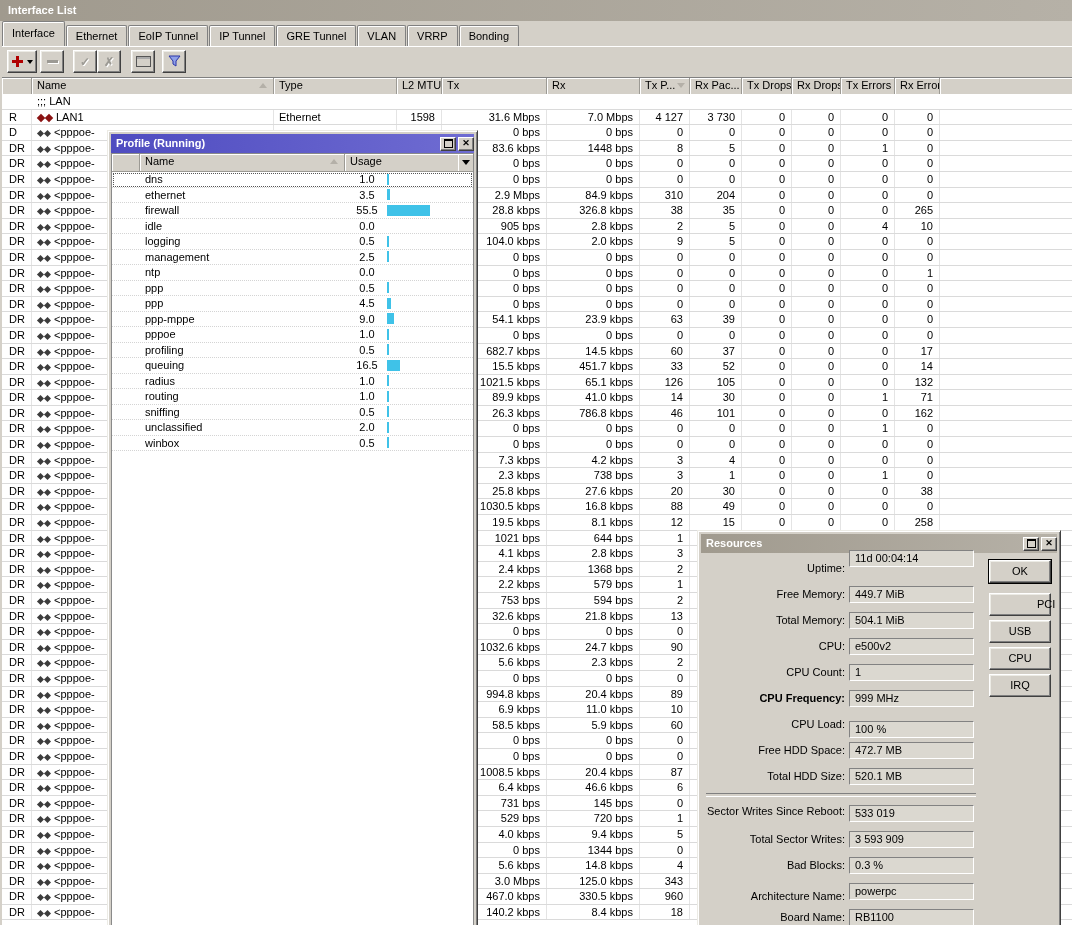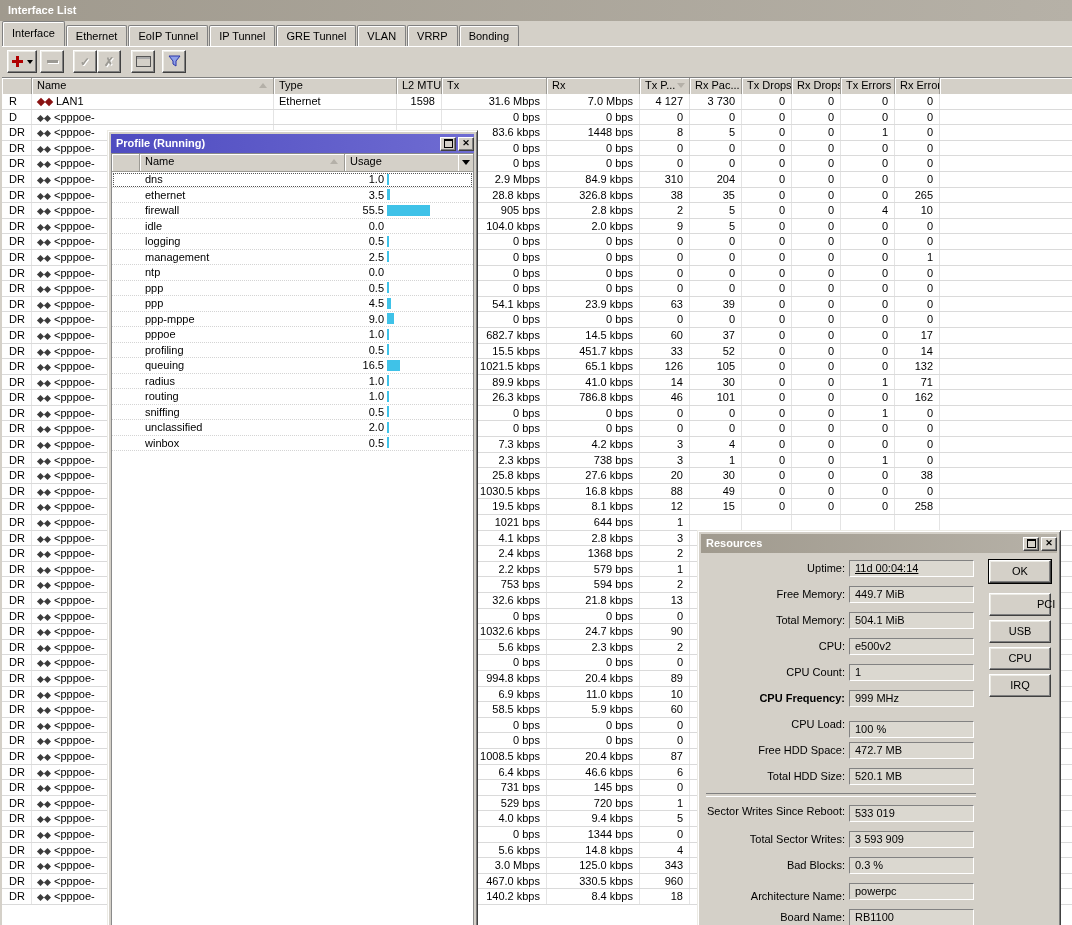--- a/index.html
+++ b/index.html
@@ -88,21 +88,21 @@
   #profile{left:107px;top:130px;width:371px;height:800px;z-index:10}
   #profile .wtitle{background:linear-gradient(90deg,#4f4cc0,#6f6cd2)}
   .plistbox{position:absolute;left:3px;right:3px;top:22px;bottom:3px;border:1px solid #8a8a8a;background:#fff;overflow:hidden}
   .phead{height:17px;background:#d4d0c8;display:flex;border-bottom:1px solid #9c9a94}
   .phcell{box-sizing:border-box;height:17px;line-height:15px;padding-left:5px;border-right:1px solid #9c9a94;box-shadow:inset 1px 1px 0 #fff;position:relative;white-space:nowrap}
   .pdrop{width:0;height:0;border-left:4px solid transparent;border-right:4px solid transparent;border-top:5px solid #000;margin:6px auto 0 auto}
   .prow{display:grid;grid-template-columns:28px 205px 1fr;height:15.5px;box-sizing:border-box;border-bottom:1px dotted #d4d4d4}
   .prow.focus{outline:1px dotted #555;outline-offset:-2px}
   .pc{box-sizing:border-box;padding:1px 4px 0 5px;white-space:nowrap;overflow:hidden;line-height:13px}
   .usagewrap{display:flex;align-items:center;padding-top:0}
-  .uval{width:34px;text-align:right;padding-top:1px}
+  .uval{width:34px;text-align:center;padding-top:1px}
   .ubar{height:11px;margin-left:3px}
   #resources{left:697px;top:530px;width:364px;height:400px;z-index:20}
   #resources .wtitle{background:linear-gradient(90deg,#a09a8e,#b6b1a7)}
   .rrow-label{position:absolute;left:4px;width:143px;text-align:right;line-height:17px;white-space:nowrap}
   .rfield{
     position:absolute;left:151px;width:125px;height:17px;box-sizing:border-box;
     background:#dbd8d0;border:1px solid;border-color:#828282 #fff #fff #828282;
     padding:1px 0 0 5px;line-height:13px;white-space:nowrap;overflow:hidden;
   }
   .rbtn{
@@ -166,20 +166,35 @@
     <div class="hcell" style="width: 50px;"><span>Tx P...</span><span class="tri-desc"></span></div>
     <div class="hcell" style="width: 52px;"><span>Rx Pac...</span></div>
     <div class="hcell" style="width: 50px;"><span>Tx Drops</span></div>
     <div class="hcell" style="width: 49px;"><span>Rx Drops</span></div>
     <div class="hcell" style="width: 54px;"><span>Tx Errors</span></div>
     <div class="hcell" style="width: 45px;"><span>Rx Errors</span></div>
     <div class="hfill"></div>
   </div>
 <div class="tbody" id="tbody">
     <div class="trow" style="grid-template-columns: 30px 242px 123px 45px 105px 93px 50px 52px 50px 49px 54px 45px 1fr;">
+      <div class="c flags" style="border-right: none;"></div>
+      <div class="c" style="border-right: none;">;;; LAN</div>
+      <div class="c" style="border-right: none;"></div>
+      <div class="c num" style="border-right: none;"></div>
+      <div class="c num" style="border-right: none;"></div>
+      <div class="c num" style="border-right: none;"></div>
+      <div class="c num" style="border-right: none;"></div>
+      <div class="c num" style="border-right: none;"></div>
+      <div class="c num" style="border-right: none;"></div>
+      <div class="c num" style="border-right: none;"></div>
+      <div class="c num" style="border-right: none;"></div>
+      <div class="c num" style="border-right: none;"></div>
+      <div class="c" style="border-right: none;"></div>
+    </div>
+    <div class="trow" style="grid-template-columns: 30px 242px 123px 45px 105px 93px 50px 52px 50px 49px 54px 45px 1fr;">
       <div class="c flags">R</div>
       <div class="c"><span class="ic-lan"><span class="dia"></span><span class="dia"></span></span><span class="nm">LAN1</span></div>
       <div class="c">Ethernet</div>
       <div class="c num">1598</div>
       <div class="c num">31.6 Mbps</div>
       <div class="c num">7.0 Mbps</div>
       <div class="c num">4 127</div>
       <div class="c num">3 730</div>
       <div class="c num">0</div>
       <div class="c num">0</div>
@@ -1130,21 +1145,21 @@
     <span class="ttext">Resources</span>
     <span class="wbtn">
         <span class="maxglyph"></span>
       </span>
     <span class="wbtn">
         <span>✕</span>
       </span>
   </div>
   <div id="rbody">
       <div class="rrow-label" style="top: 29px;">Uptime:</div>
-      <div class="rfield" style="top: 29px; text-decoration: underline;">11d 00:04:14</div>
+      <div class="rfield" style="top: 19px;">11d 00:04:14</div>
       <div class="rrow-label" style="top: 55px;">Free Memory:</div>
       <div class="rfield" style="top: 55px;">449.7 MiB</div>
       <div class="rrow-label" style="top: 81px;">Total Memory:</div>
       <div class="rfield" style="top: 81px;">504.1 MiB</div>
       <div class="rrow-label" style="top: 107px;">CPU:</div>
       <div class="rfield" style="top: 107px;">e500v2</div>
       <div class="rrow-label" style="top: 133px;">CPU Count:</div>
       <div class="rfield" style="top: 133px;">1</div>
       <div class="rrow-label" style="top: 159px; font-weight: bold;">CPU Frequency:</div>
       <div class="rfield" style="top: 159px;">999 MHz</div>

